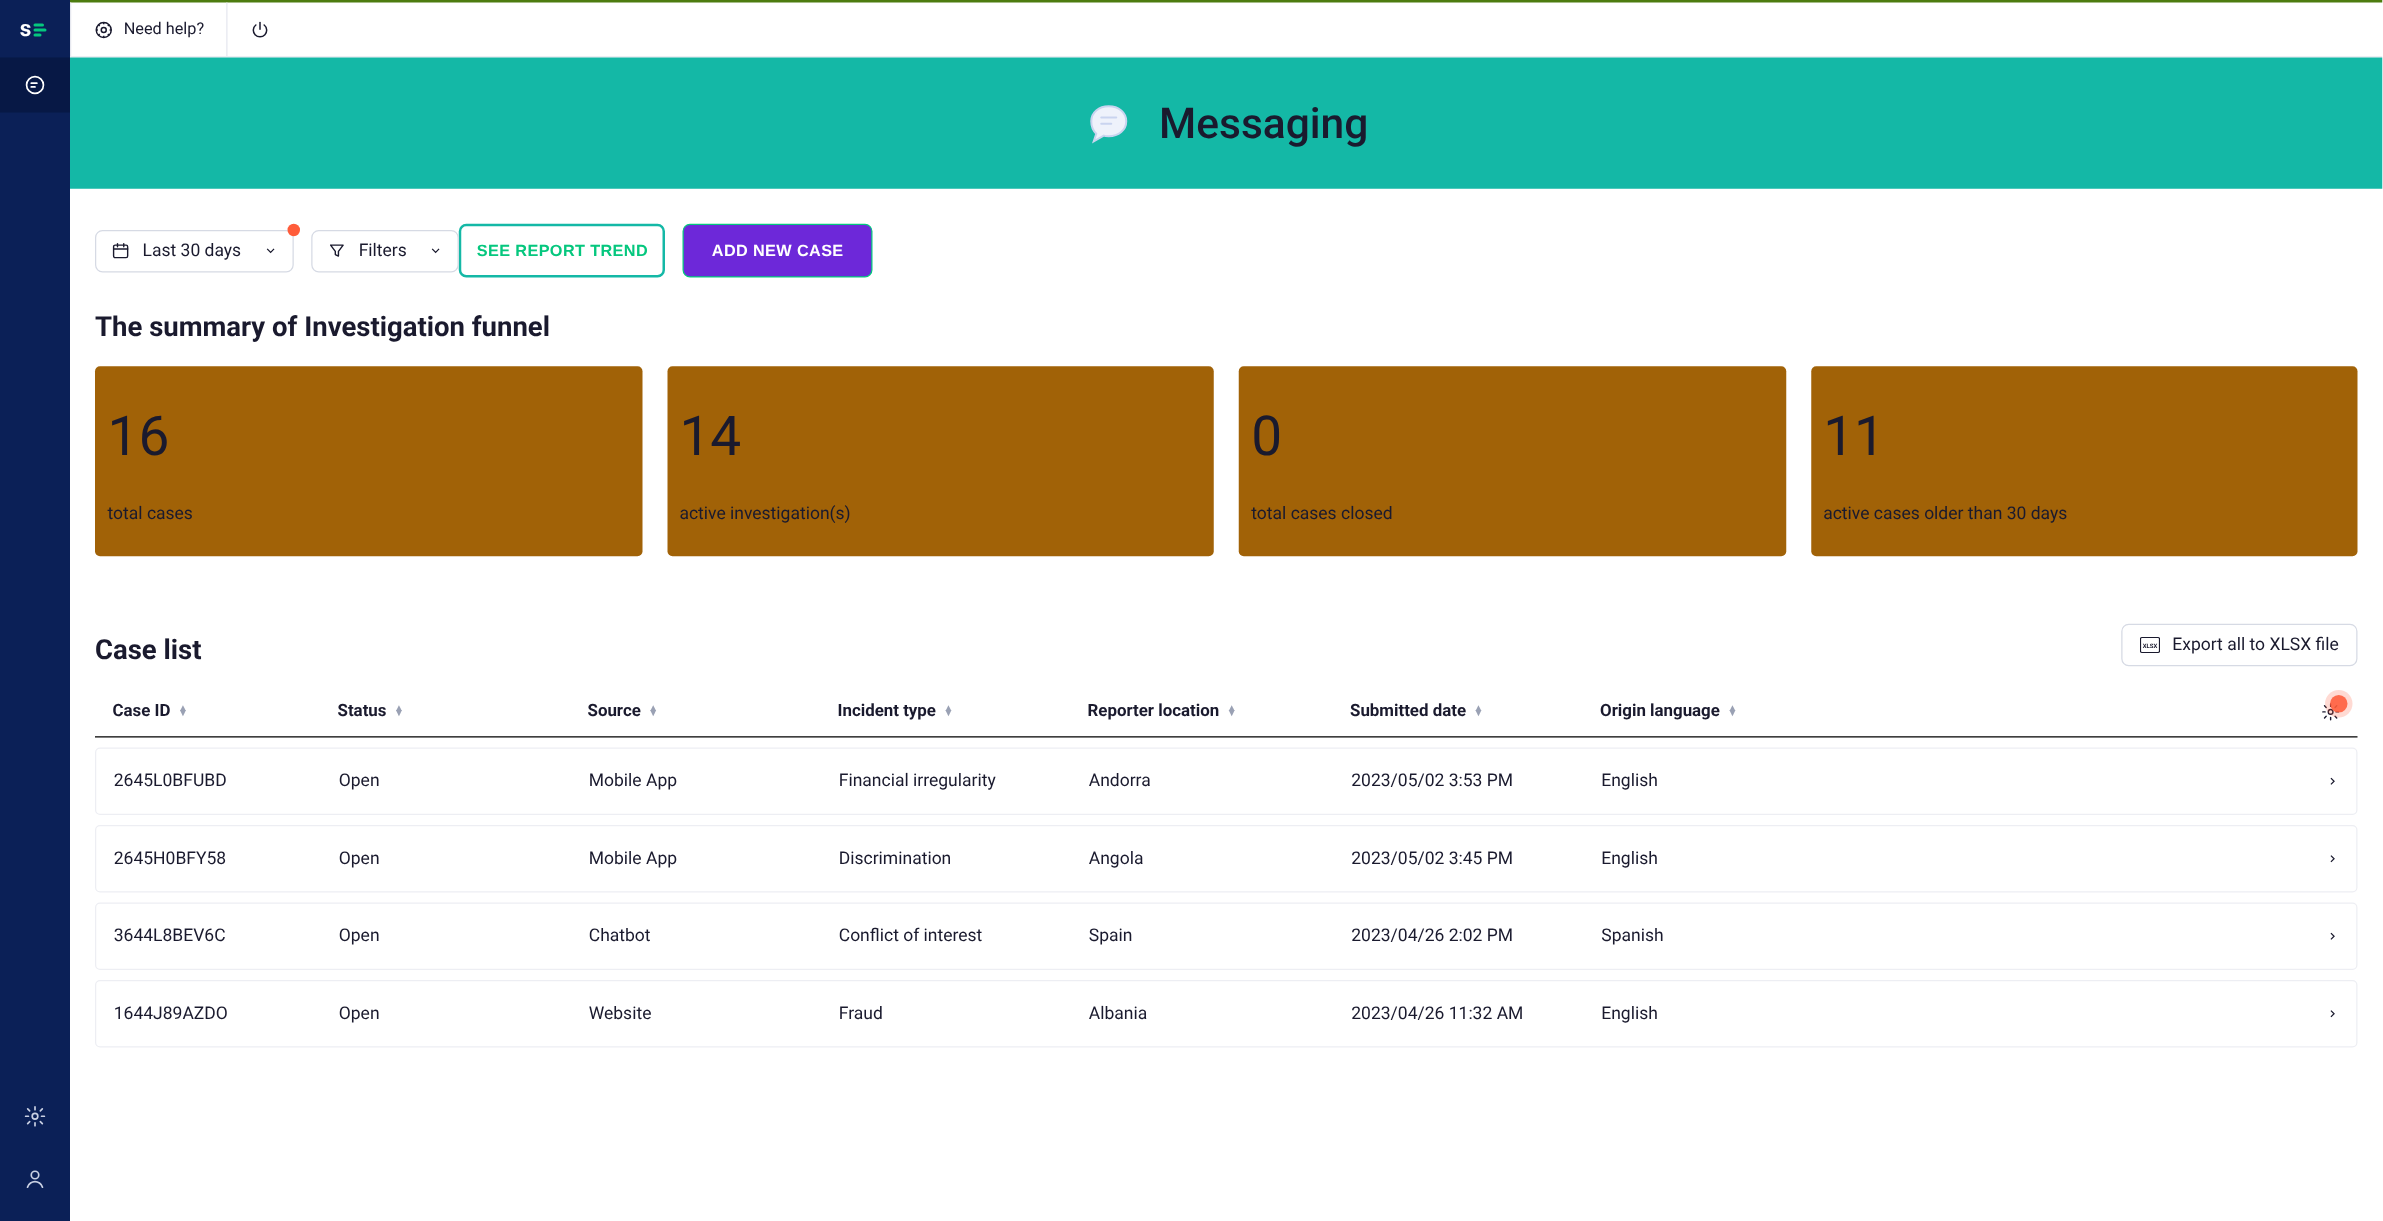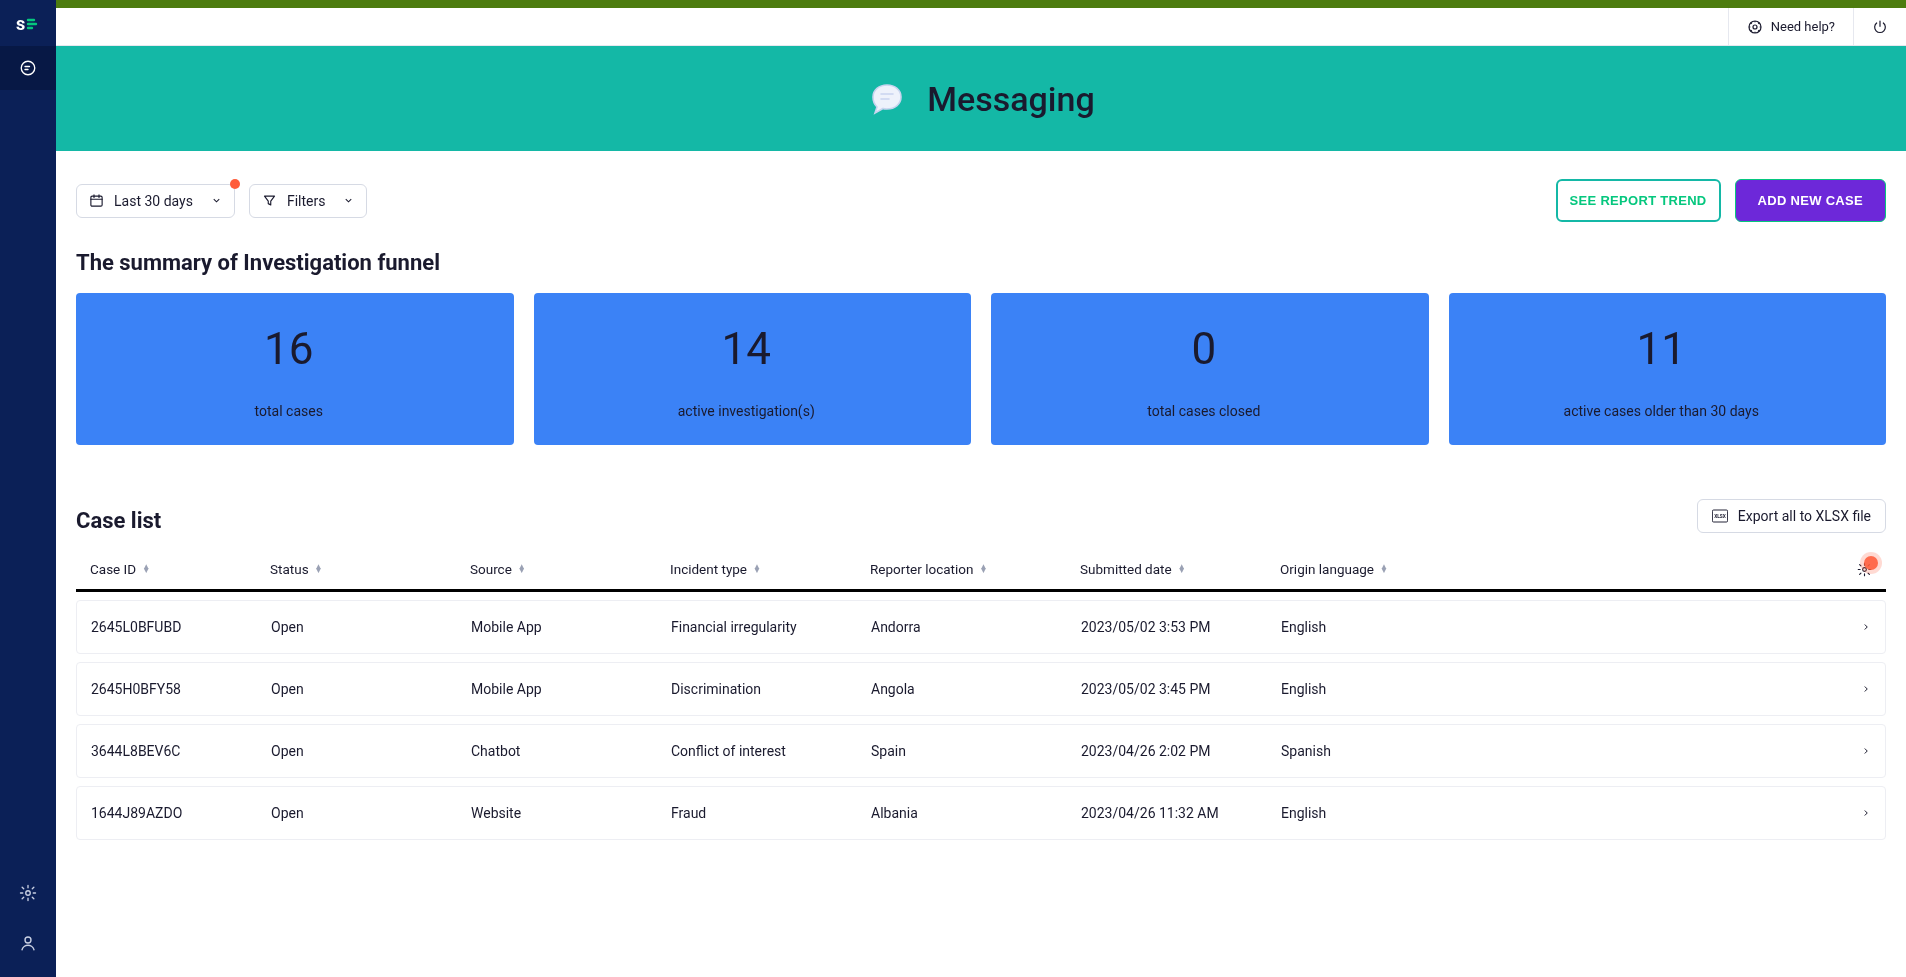--- a/index.html
+++ b/index.html
@@ -65,25 +65,24 @@
     flex: 1;
     display: flex;
     flex-direction: column;
     overflow: hidden;
     min-width: 0;
   }
 
   
   .topbar {
     height: 46px;
-    border-top: 8px solid #4d7c0f;
+    border-top: 2px solid #4d7c0f;
     border-bottom: 1px solid #e6e8ef;
     display: flex;
     align-items: stretch;
-    justify-content: flex-end;
   }
   .topbar-btn {
     border-left: 1px solid #e6e8ef;
     padding: 0 18px;
     display: flex;
     align-items: center;
     gap: 8px;
     font-size: 13px;
     cursor: pointer;
     color: #1a1a2e;
@@ -107,21 +106,20 @@
 
   
   .content {
     flex: 1;
     overflow-y: auto;
     padding: 28px 20px 0 20px;
   }
   .filters-row {
     display: flex;
     align-items: center;
-    justify-content: space-between;
     margin-bottom: 28px;
   }
   .filters-left { display: flex; gap: 14px; align-items:center; position:relative; }
   .pill {
     border: 1px solid #d6dae4;
     border-radius: 6px;
     padding: 8px 12px;
     display: flex;
     align-items: center;
     gap: 10px;
@@ -171,24 +169,24 @@
     margin-bottom: 18px;
   }
 
   .cards {
     display: grid;
     grid-template-columns: repeat(4, 1fr);
     gap: 20px;
     margin-bottom: 42px;
   }
   .card {
-    background: #3b82f6;
+    background: #a16207;
     border-radius: 4px;
     padding: 30px 22px 26px 10px;
-    text-align: center;
+    text-align: left;
   }
   .card-value {
     font-size: 44px;
     font-weight: 400;
     color: #1a1a2e;
     margin-bottom: 6px;
   }
   .card-label {
     font-size: 14px;
     color: #1a1a2e;
@@ -213,23 +211,23 @@
     color: #1a1a2e;
     background:#fff;
     margin-top:12px;
   }
 
   .table-wrap { position: relative; }
   .table-head {
     display: grid;
     grid-template-columns: 180px 200px 200px 200px 210px 200px 1fr 40px;
     padding: 12px 14px;
-    border-bottom: 3px solid #000000;
+    border-bottom: 1px solid #000000;
     font-size: 13.5px;
-    font-weight: 400;
+    font-weight: 700;
     color: #1a1a2e;
     align-items:center;
     position: relative;
   }
   .th { display:flex; align-items:center; gap:6px; }
   .th-settings { justify-content:flex-end; position:relative; }
   .th-settings .red-dot2 {
     position:absolute; top:-6px; right:-6px;
     width:14px; height:14px; border-radius:50%;
     background:#ff5c3a; opacity:0.9;

